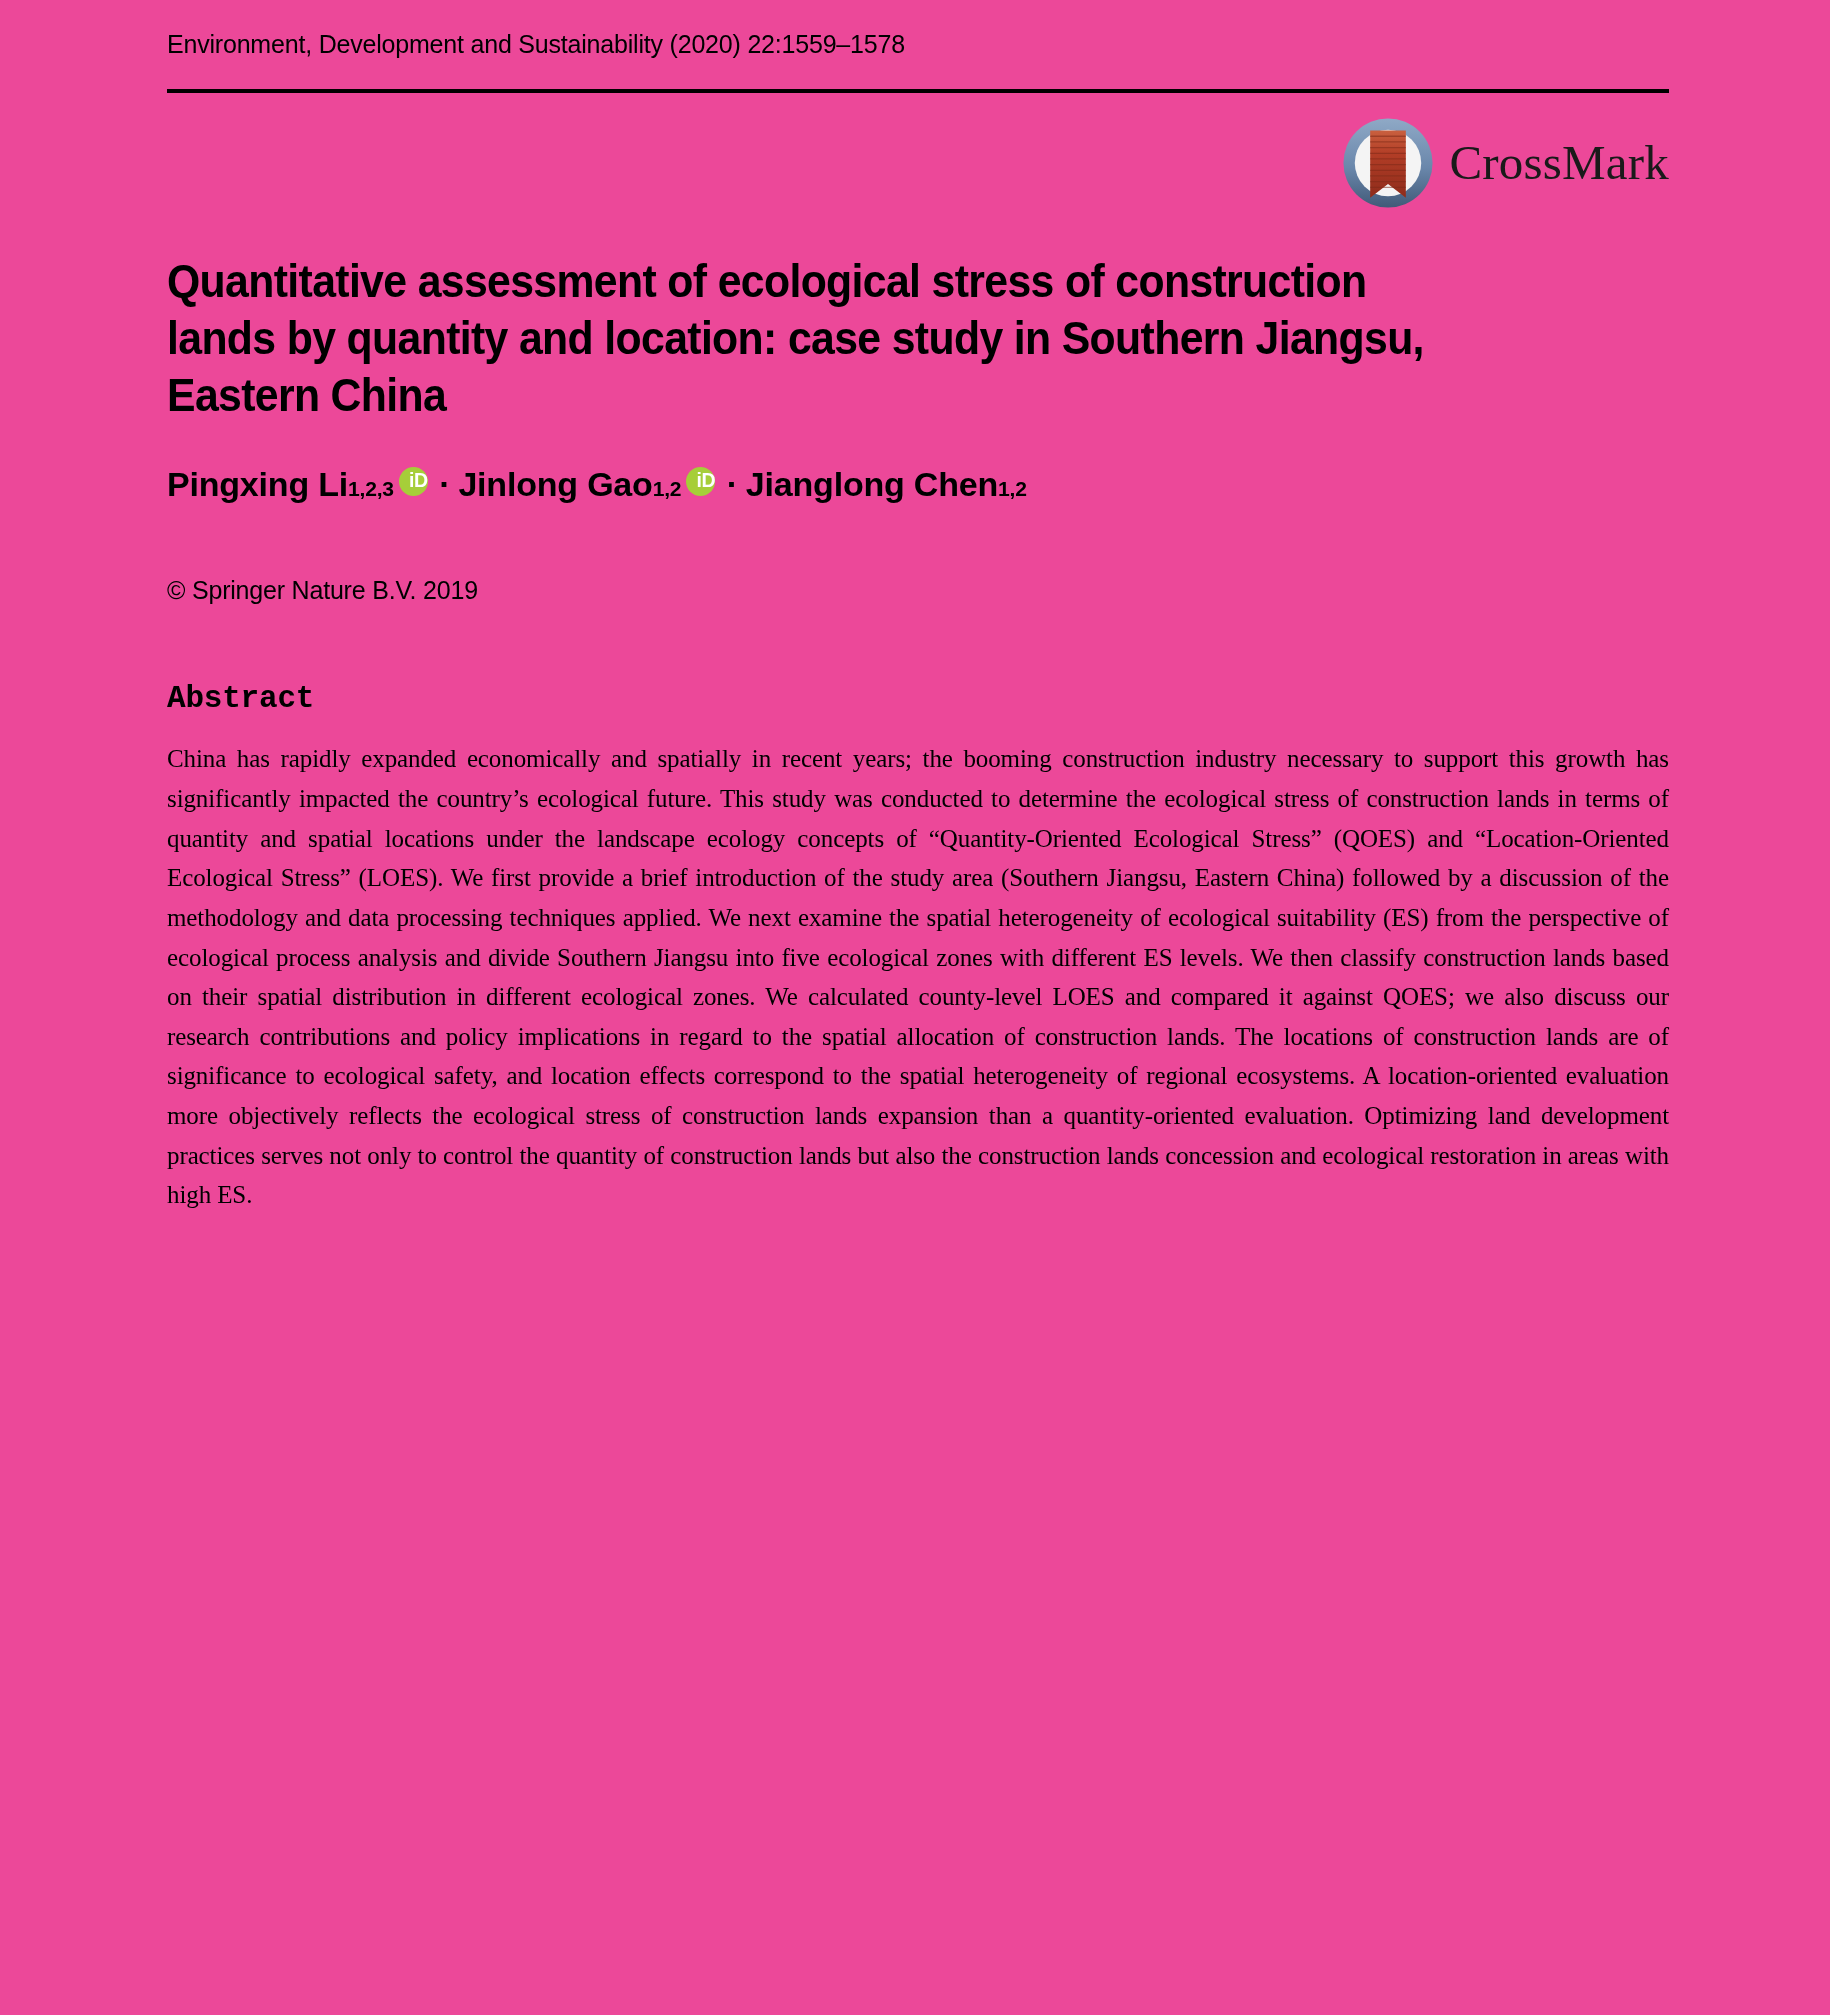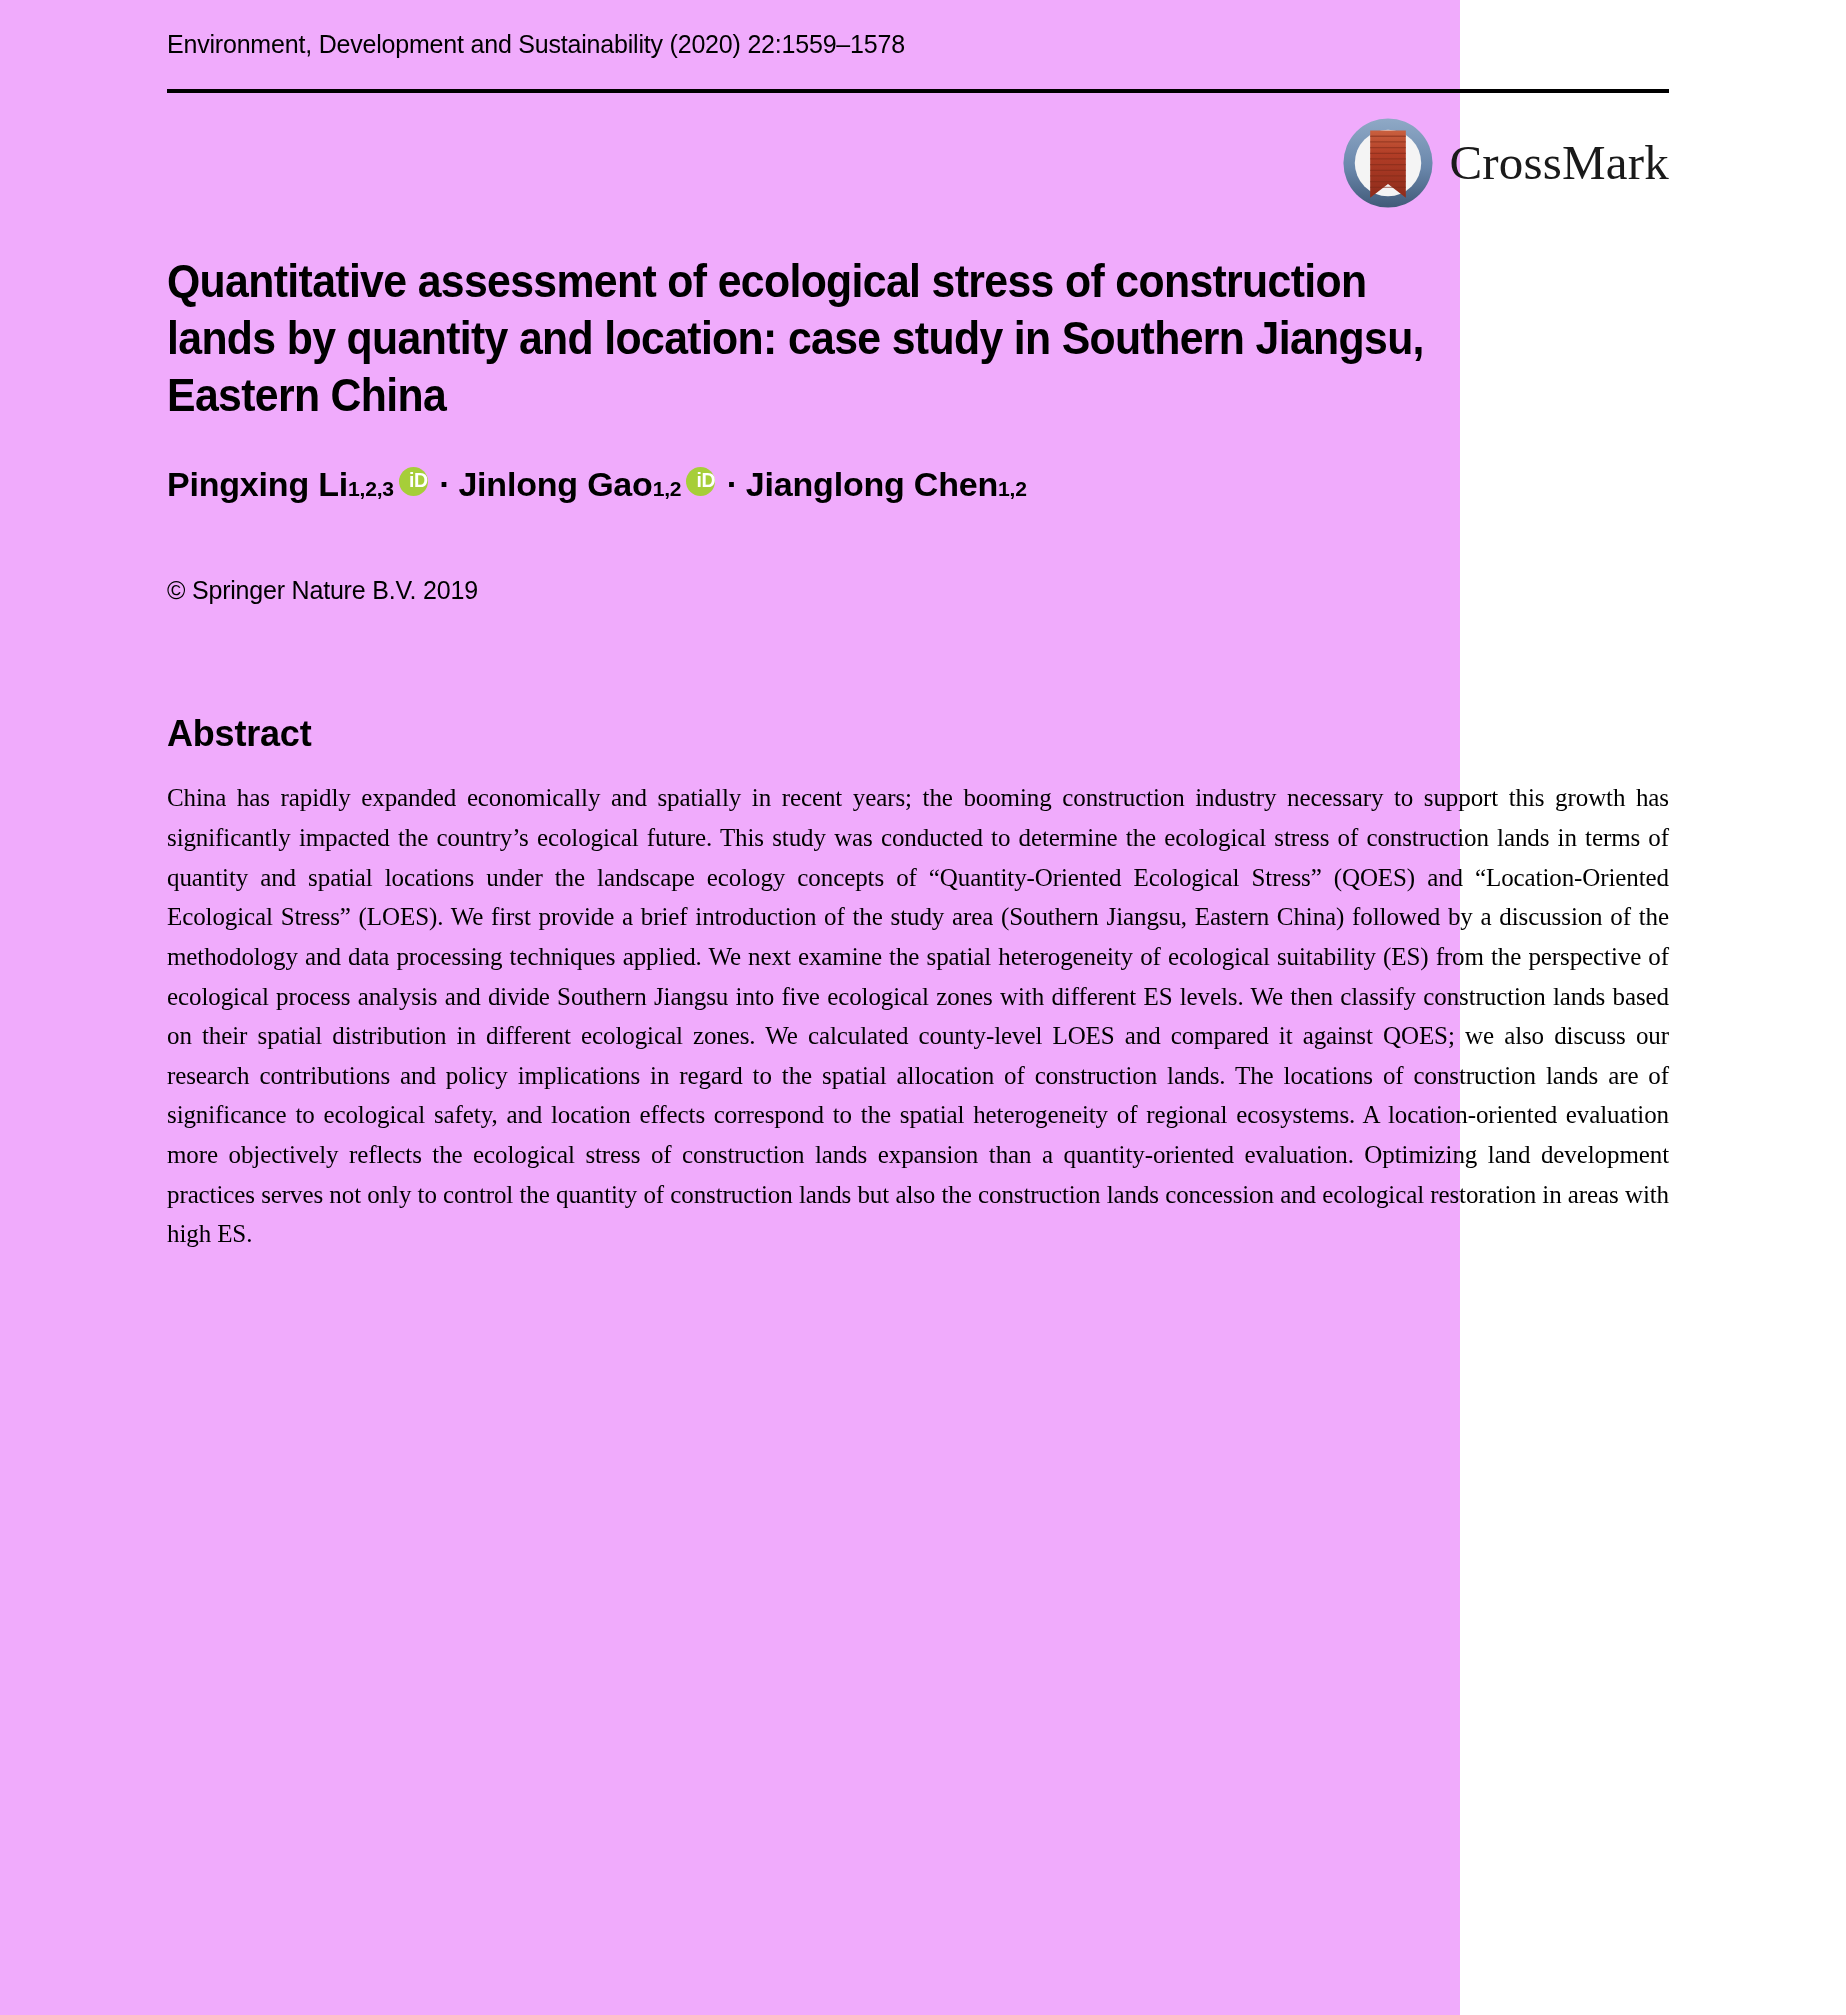--- a/index.html
+++ b/index.html
@@ -10,25 +10,25 @@
   body {
     width: 1847px;
     height: 2015px;
     font-family: "Liberation Sans", sans-serif;
     color: #000000;
     -webkit-font-smoothing: antialiased;
     overflow: hidden;
   }
   .page {
     position: relative;
-    width: 1460px;
+    width: 1830px;
     height: 2015px;
     box-sizing: border-box;
     padding: 0;
-    background: #f0abfc;
+    background: #ec4899;
   }
   .content {
     position: absolute;
     left: 167px;
     top: 0;
     width: 1502px;
   }
 
   
   .journal-head {
@@ -142,24 +142,24 @@
     margin-top: 67px;
     font-family: "Liberation Sans", sans-serif;
     font-size: 25px;
     line-height: 1.38;
     letter-spacing: -0.2px;
   }
   .dates div { white-space: nowrap; }
 
   
   .abstract-heading {
-    margin-top: 106px;
-    font-family: Liberation Sans, sans-serif;
-    font-weight: bold;
-    font-size: 36px;
+    margin-top: 74px;
+    font-family: Liberation Mono, monospace;
+    font-weight: bold;
+    font-size: 31px;
     letter-spacing: -0.2px;
   }
   .abstract-body {
     margin-top: 23px;
     font-family: Liberation Serif, serif;
     font-size: 25px;
     line-height: 1.585;
     text-align: justify;
     text-justify: inter-word;
     letter-spacing: -0.1px;

